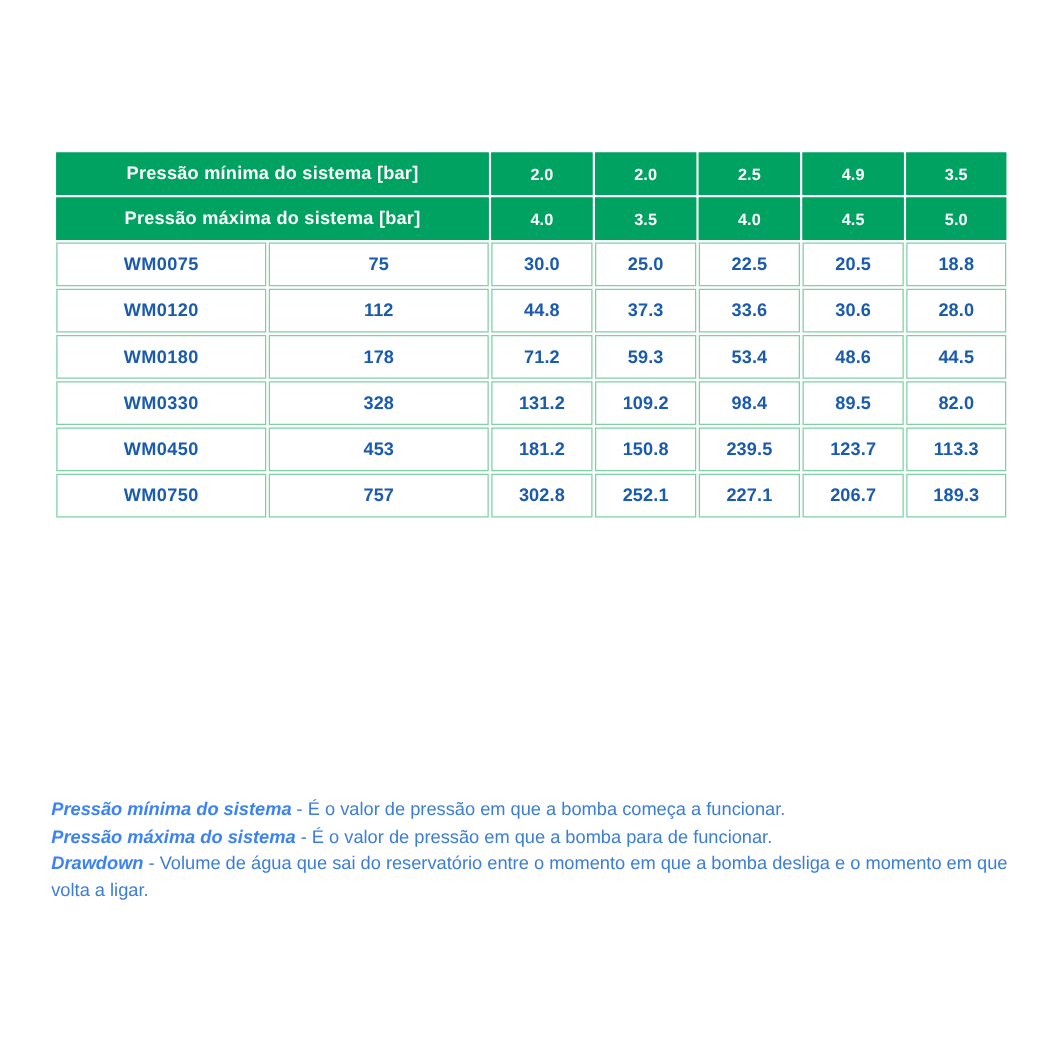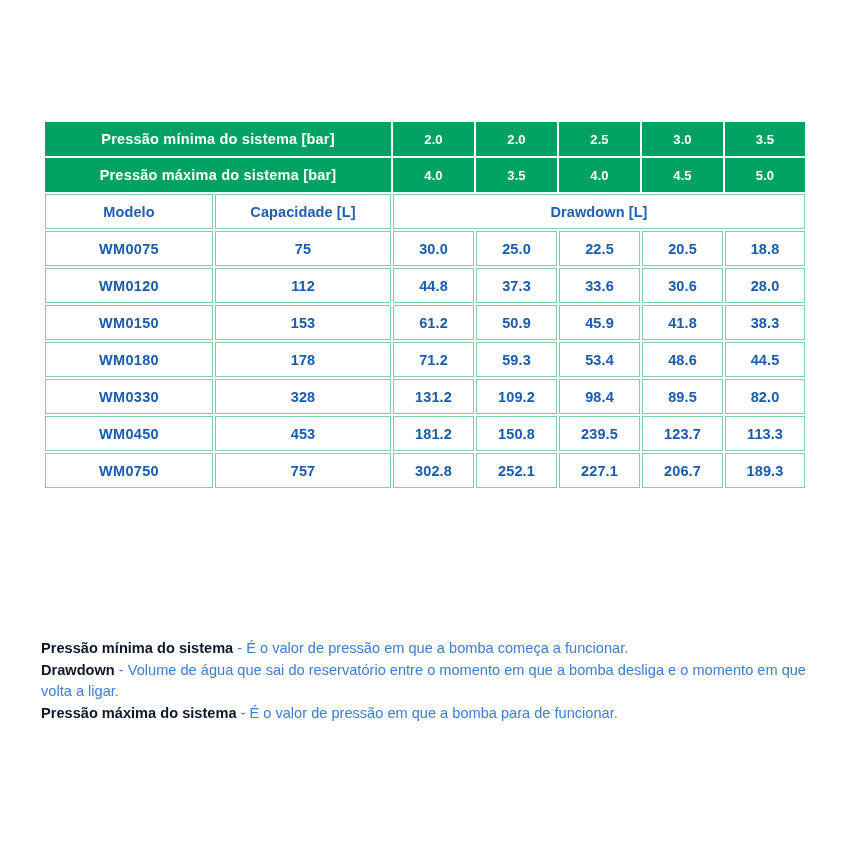--- a/index.html
+++ b/index.html
@@ -84,22 +84,23 @@
     position: absolute;
     left: 41px;
     top: 638px;
     width: 775px;
     font-size: 14.6px;
     line-height: 21.5px;
     color: #3B7DD8;
   }
   .notes .line { white-space: normal; }
   .notes b {
-    color: #0f172a;
-    font-weight: 700;
+    color: #3b82f6;
+    font-weight: 700;
+    font-style: italic;
   }
   .notes .dash { color: #3B7DD8; }
 </style>
 </head>
 <body>
 
 <div class="page">
 
   <div class="table-wrap">
     <table class="spec">
@@ -112,67 +113,53 @@
         <col style="width:81px">
         <col style="width:80px">
       </colgroup>
       <tbody>
 
         <tr>
           <td class="gh label" colspan="2">Pressão mínima do sistema [bar]</td>
           <td class="gh num">2.0</td>
           <td class="gh num">2.0</td>
           <td class="gh num">2.5</td>
-          <td class="gh num">3.0</td>
+          <td class="gh num">4.9</td>
           <td class="gh num">3.5</td>
         </tr>
 
         <tr>
           <td class="gh label" colspan="2">Pressão máxima do sistema [bar]</td>
           <td class="gh num">4.0</td>
           <td class="gh num">3.5</td>
           <td class="gh num">4.0</td>
           <td class="gh num">4.5</td>
           <td class="gh num">5.0</td>
         </tr>
 
-        <tr>
-          <td class="sh">Modelo</td>
-          <td class="sh">Capacidade [L]</td>
-          <td class="sh" colspan="5">Drawdown [L]</td>
-        </tr>
 
         <tr>
           <td class="cell model">WM0075</td>
           <td class="cell">75</td>
           <td class="cell">30.0</td>
           <td class="cell">25.0</td>
           <td class="cell">22.5</td>
           <td class="cell">20.5</td>
           <td class="cell">18.8</td>
         </tr>
         <tr>
           <td class="cell model">WM0120</td>
           <td class="cell">112</td>
           <td class="cell">44.8</td>
           <td class="cell">37.3</td>
           <td class="cell">33.6</td>
           <td class="cell">30.6</td>
           <td class="cell">28.0</td>
         </tr>
         <tr>
-          <td class="cell model">WM0150</td>
-          <td class="cell">153</td>
-          <td class="cell">61.2</td>
-          <td class="cell">50.9</td>
-          <td class="cell">45.9</td>
-          <td class="cell">41.8</td>
-          <td class="cell">38.3</td>
-        </tr>
-        <tr>
           <td class="cell model">WM0180</td>
           <td class="cell">178</td>
           <td class="cell">71.2</td>
           <td class="cell">59.3</td>
           <td class="cell">53.4</td>
           <td class="cell">48.6</td>
           <td class="cell">44.5</td>
         </tr>
         <tr>
           <td class="cell model">WM0330</td>
@@ -201,17 +188,17 @@
           <td class="cell">206.7</td>
           <td class="cell">189.3</td>
         </tr>
 
       </tbody>
     </table>
   </div>
 
   <div class="notes">
     <div class="line"><b>Pressão mínima do sistema</b><span class="dash"> - </span><span>É o valor de pressão em que a bomba começa a funcionar.</span></div>
+    <div class="line"><b>Pressão máxima do sistema</b><span class="dash"> - </span><span>É o valor de pressão em que a bomba para de funcionar.</span></div>
     <div class="line"><b>Drawdown</b><span class="dash"> - </span><span>Volume de água que sai do reservatório entre o momento em que a bomba desliga e o momento em que volta a ligar.</span></div>
-    <div class="line"><b>Pressão máxima do sistema</b><span class="dash"> - </span><span>É o valor de pressão em que a bomba para de funcionar.</span></div>
   </div>
 
 </div>
 
 </body></html>

